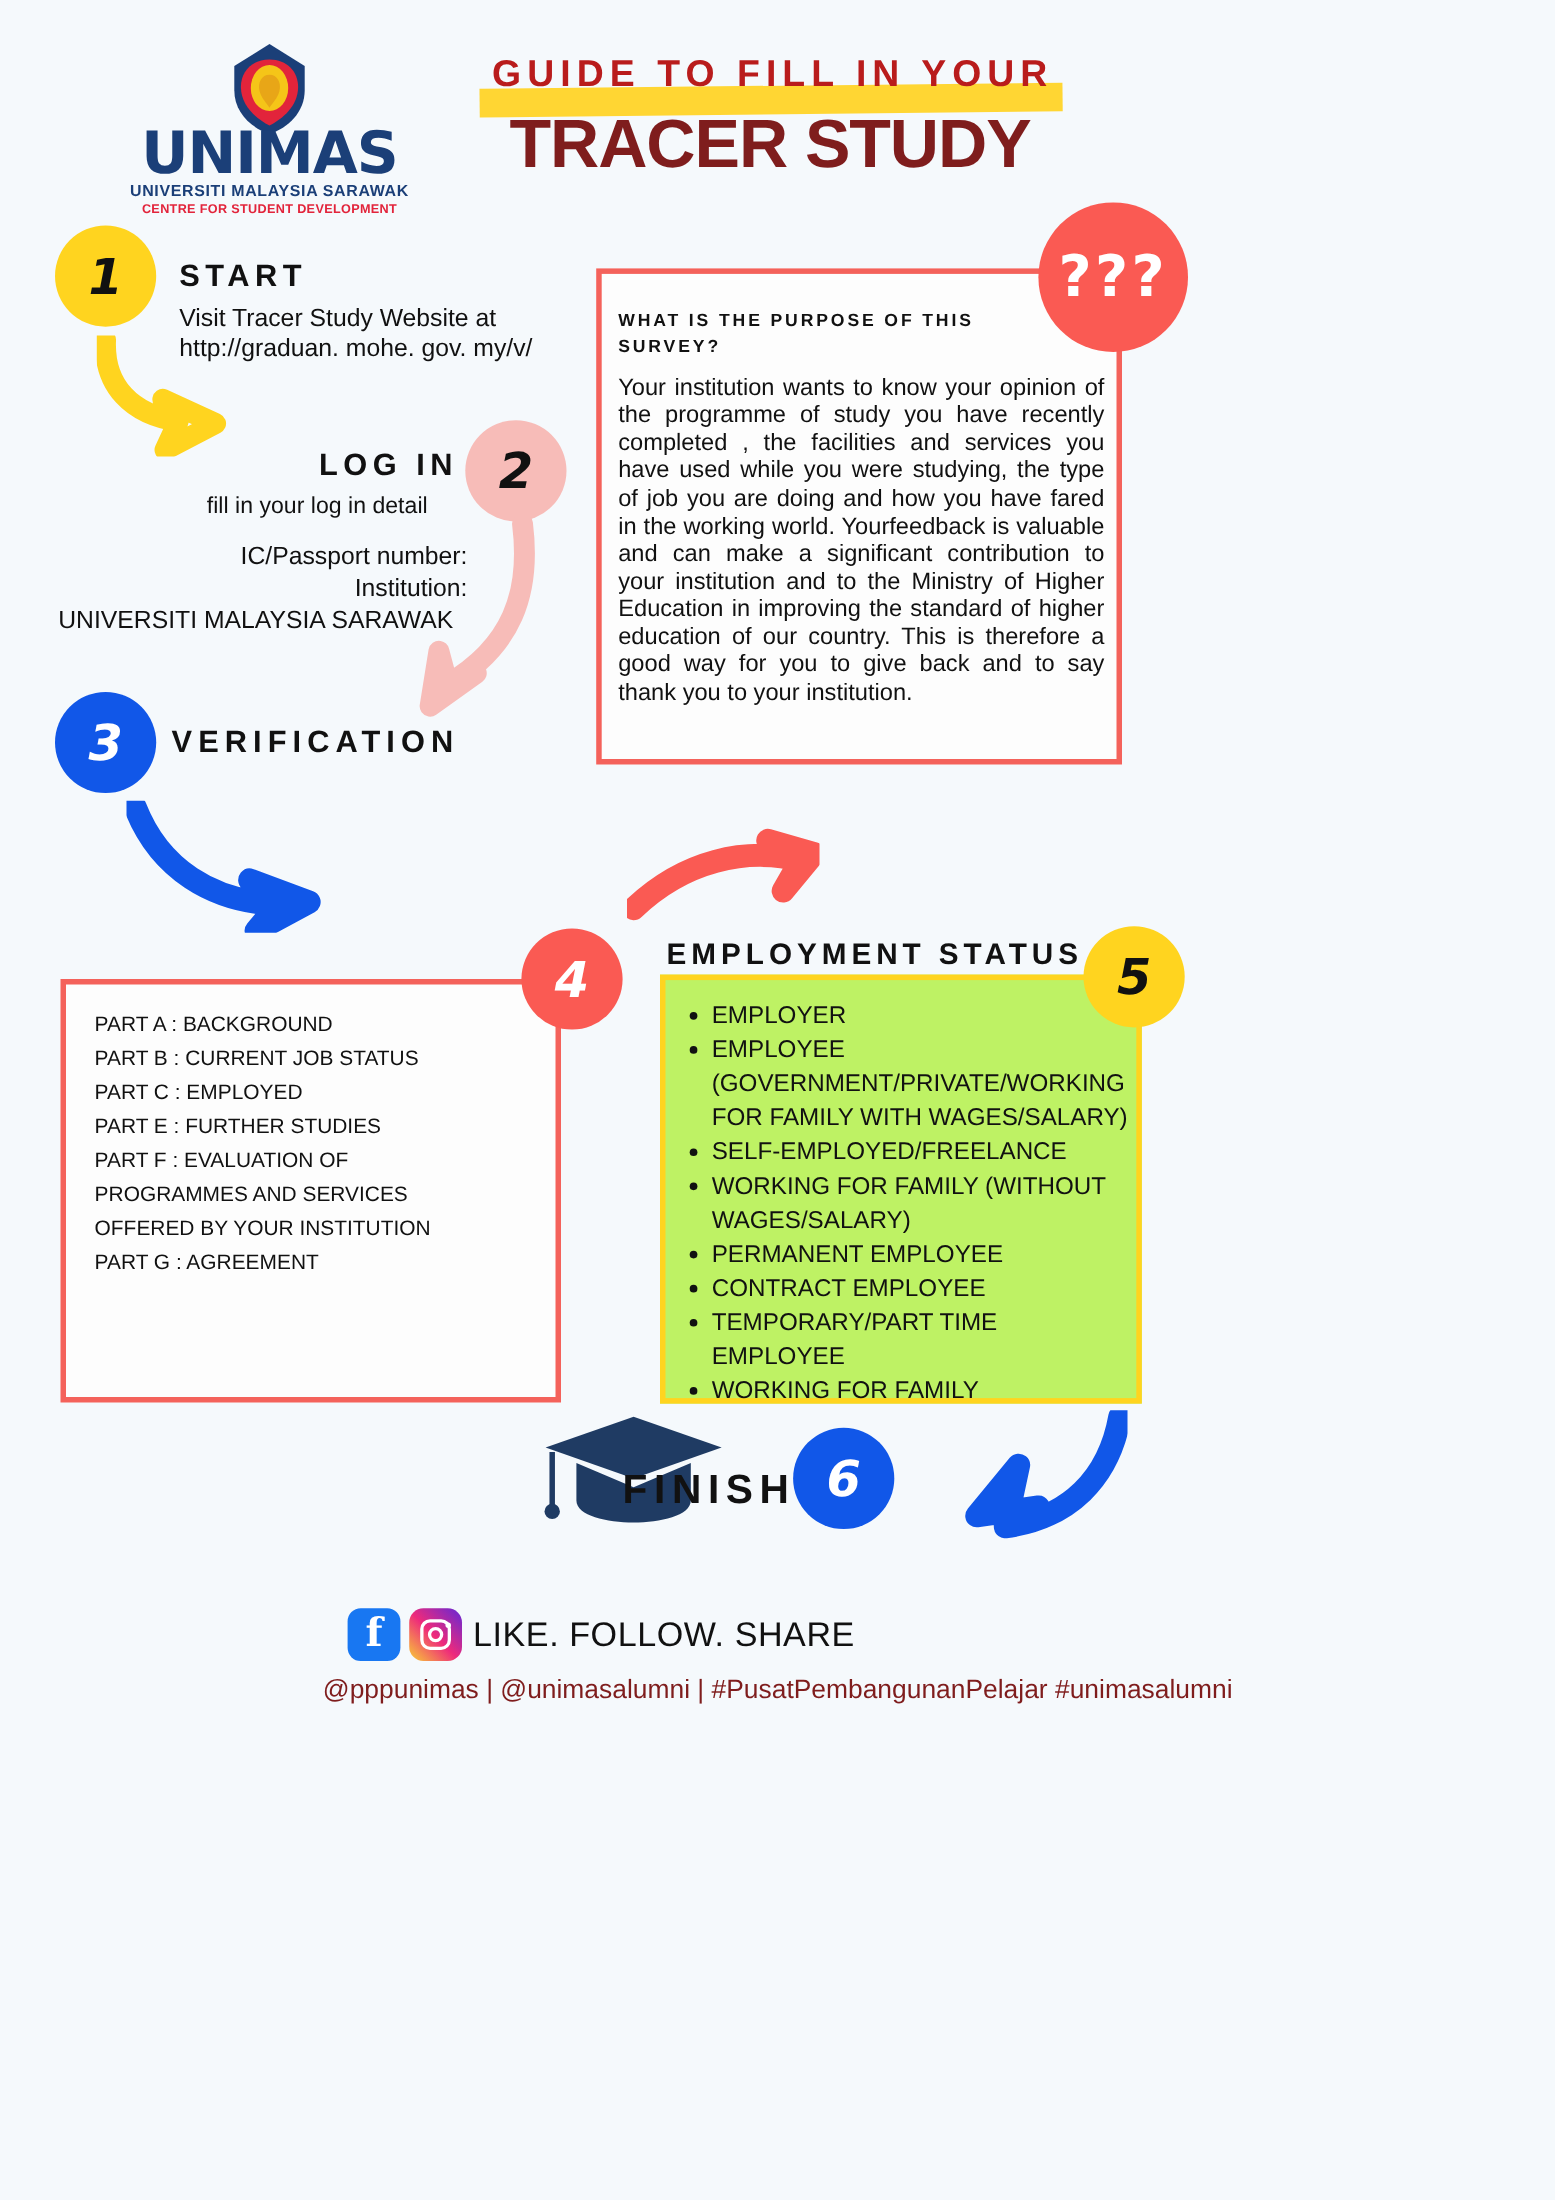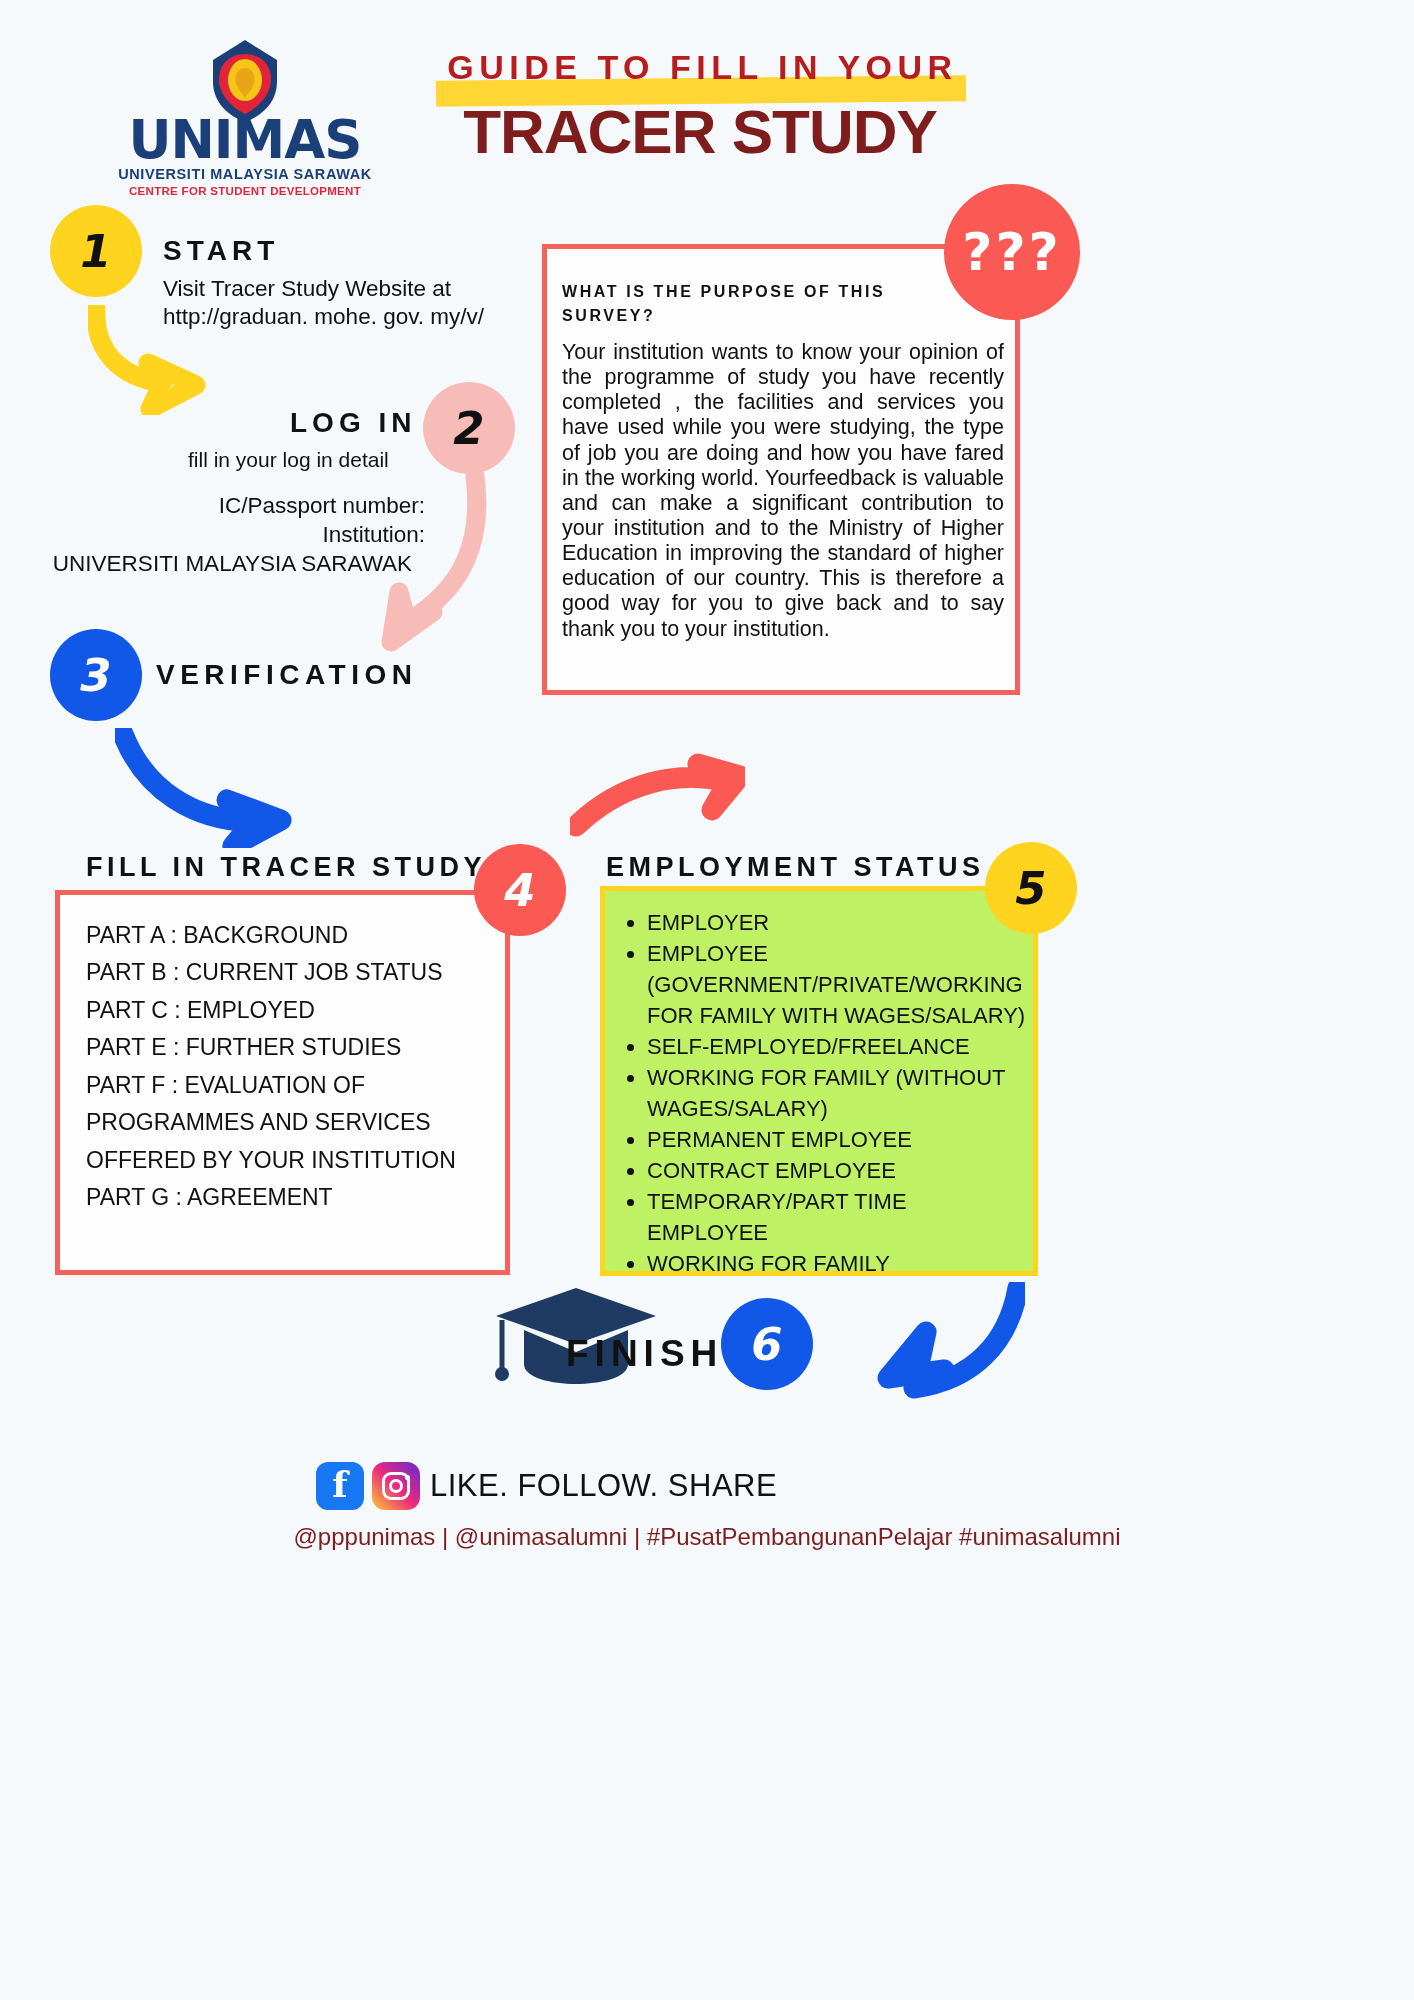--- a/index.html
+++ b/index.html
@@ -72,21 +72,21 @@
   .qmark{position:absolute;left:944px;top:184px;width:136px;height:136px;border-radius:50%;
     background:#fa5a53;display:flex;align-items:center;justify-content:center;}
   .qmark span{font-size:52px;font-weight:bold;color:#fff;letter-spacing:3px;
     -webkit-text-stroke:0;font-family:"DejaVu Sans",sans-serif;}
 
   
   .h-fill{position:absolute;left:86px;top:852px;font-size:27px;font-weight:bold;letter-spacing:4.5px;}
   .box4{position:absolute;left:55px;top:890px;width:455px;height:385px;
     border:5px solid #f4625b;background:#fdfdfd;box-sizing:border-box;}
   .box4 ul{margin:0;padding:22px 0 0 26px;list-style:none;}
-  .box4 li{font-size:23px;line-height:1.63;white-space:nowrap;}
+  .box4 li{font-size:19px;line-height:1.63;white-space:nowrap;}
 
   
   .h-emp{position:absolute;left:606px;top:852px;font-size:27px;font-weight:bold;letter-spacing:4.5px;}
   .box5{position:absolute;left:600px;top:886px;width:438px;height:390px;
     border:5px solid #ffd41f;background:#bef264;box-sizing:border-box;}
   .box5 ul{margin:0;padding:16px 0 0 42px;}
   .box5 li{font-size:22px;line-height:1.41;}
 
   
   .finish-txt{position:absolute;left:566px;top:1333px;font-size:37px;font-weight:bold;letter-spacing:6px;}
@@ -158,21 +158,20 @@
   <div class="purpose-h">WHAT IS THE PURPOSE OF THIS SURVEY?</div>
   <div class="purpose-p">Your institution wants to know your opinion of the programme of study you have recently completed , the facilities and services you have used while you were studying, the type of job you are doing and how you have fared in the working world. Yourfeedback is valuable and can make a significant contribution to your institution and to the Ministry of Higher Education in improving the standard of higher education of our country. This is therefore a good way for you to give back and to say thank you to your institution.</div>
   <div class="qmark">
     <span>???</span>
   </div>
 
   <svg style="position:absolute;left:570px;top:748px;width:175px;height:90px" viewBox="0 0 175 90">
     <path d="M6 78 C52 34 108 22 158 34 L128 16 L170 28 L142 62 L158 34" fill="none" stroke="#fa5a53" stroke-width="21" stroke-linecap="round" stroke-linejoin="round"></path>
   </svg>
 
-  <div class="h-fill">FILL IN TRACER STUDY</div>
   <div class="box4">
     <ul>
       <li>PART A : BACKGROUND</li>
       <li>PART B : CURRENT JOB STATUS</li>
       <li>PART C : EMPLOYED</li>
       <li>PART E : FURTHER STUDIES</li>
       <li>PART F : EVALUATION OF</li>
       <li>PROGRAMMES AND SERVICES</li>
       <li>OFFERED BY YOUR INSTITUTION</li>
       <li>PART G : AGREEMENT</li>

